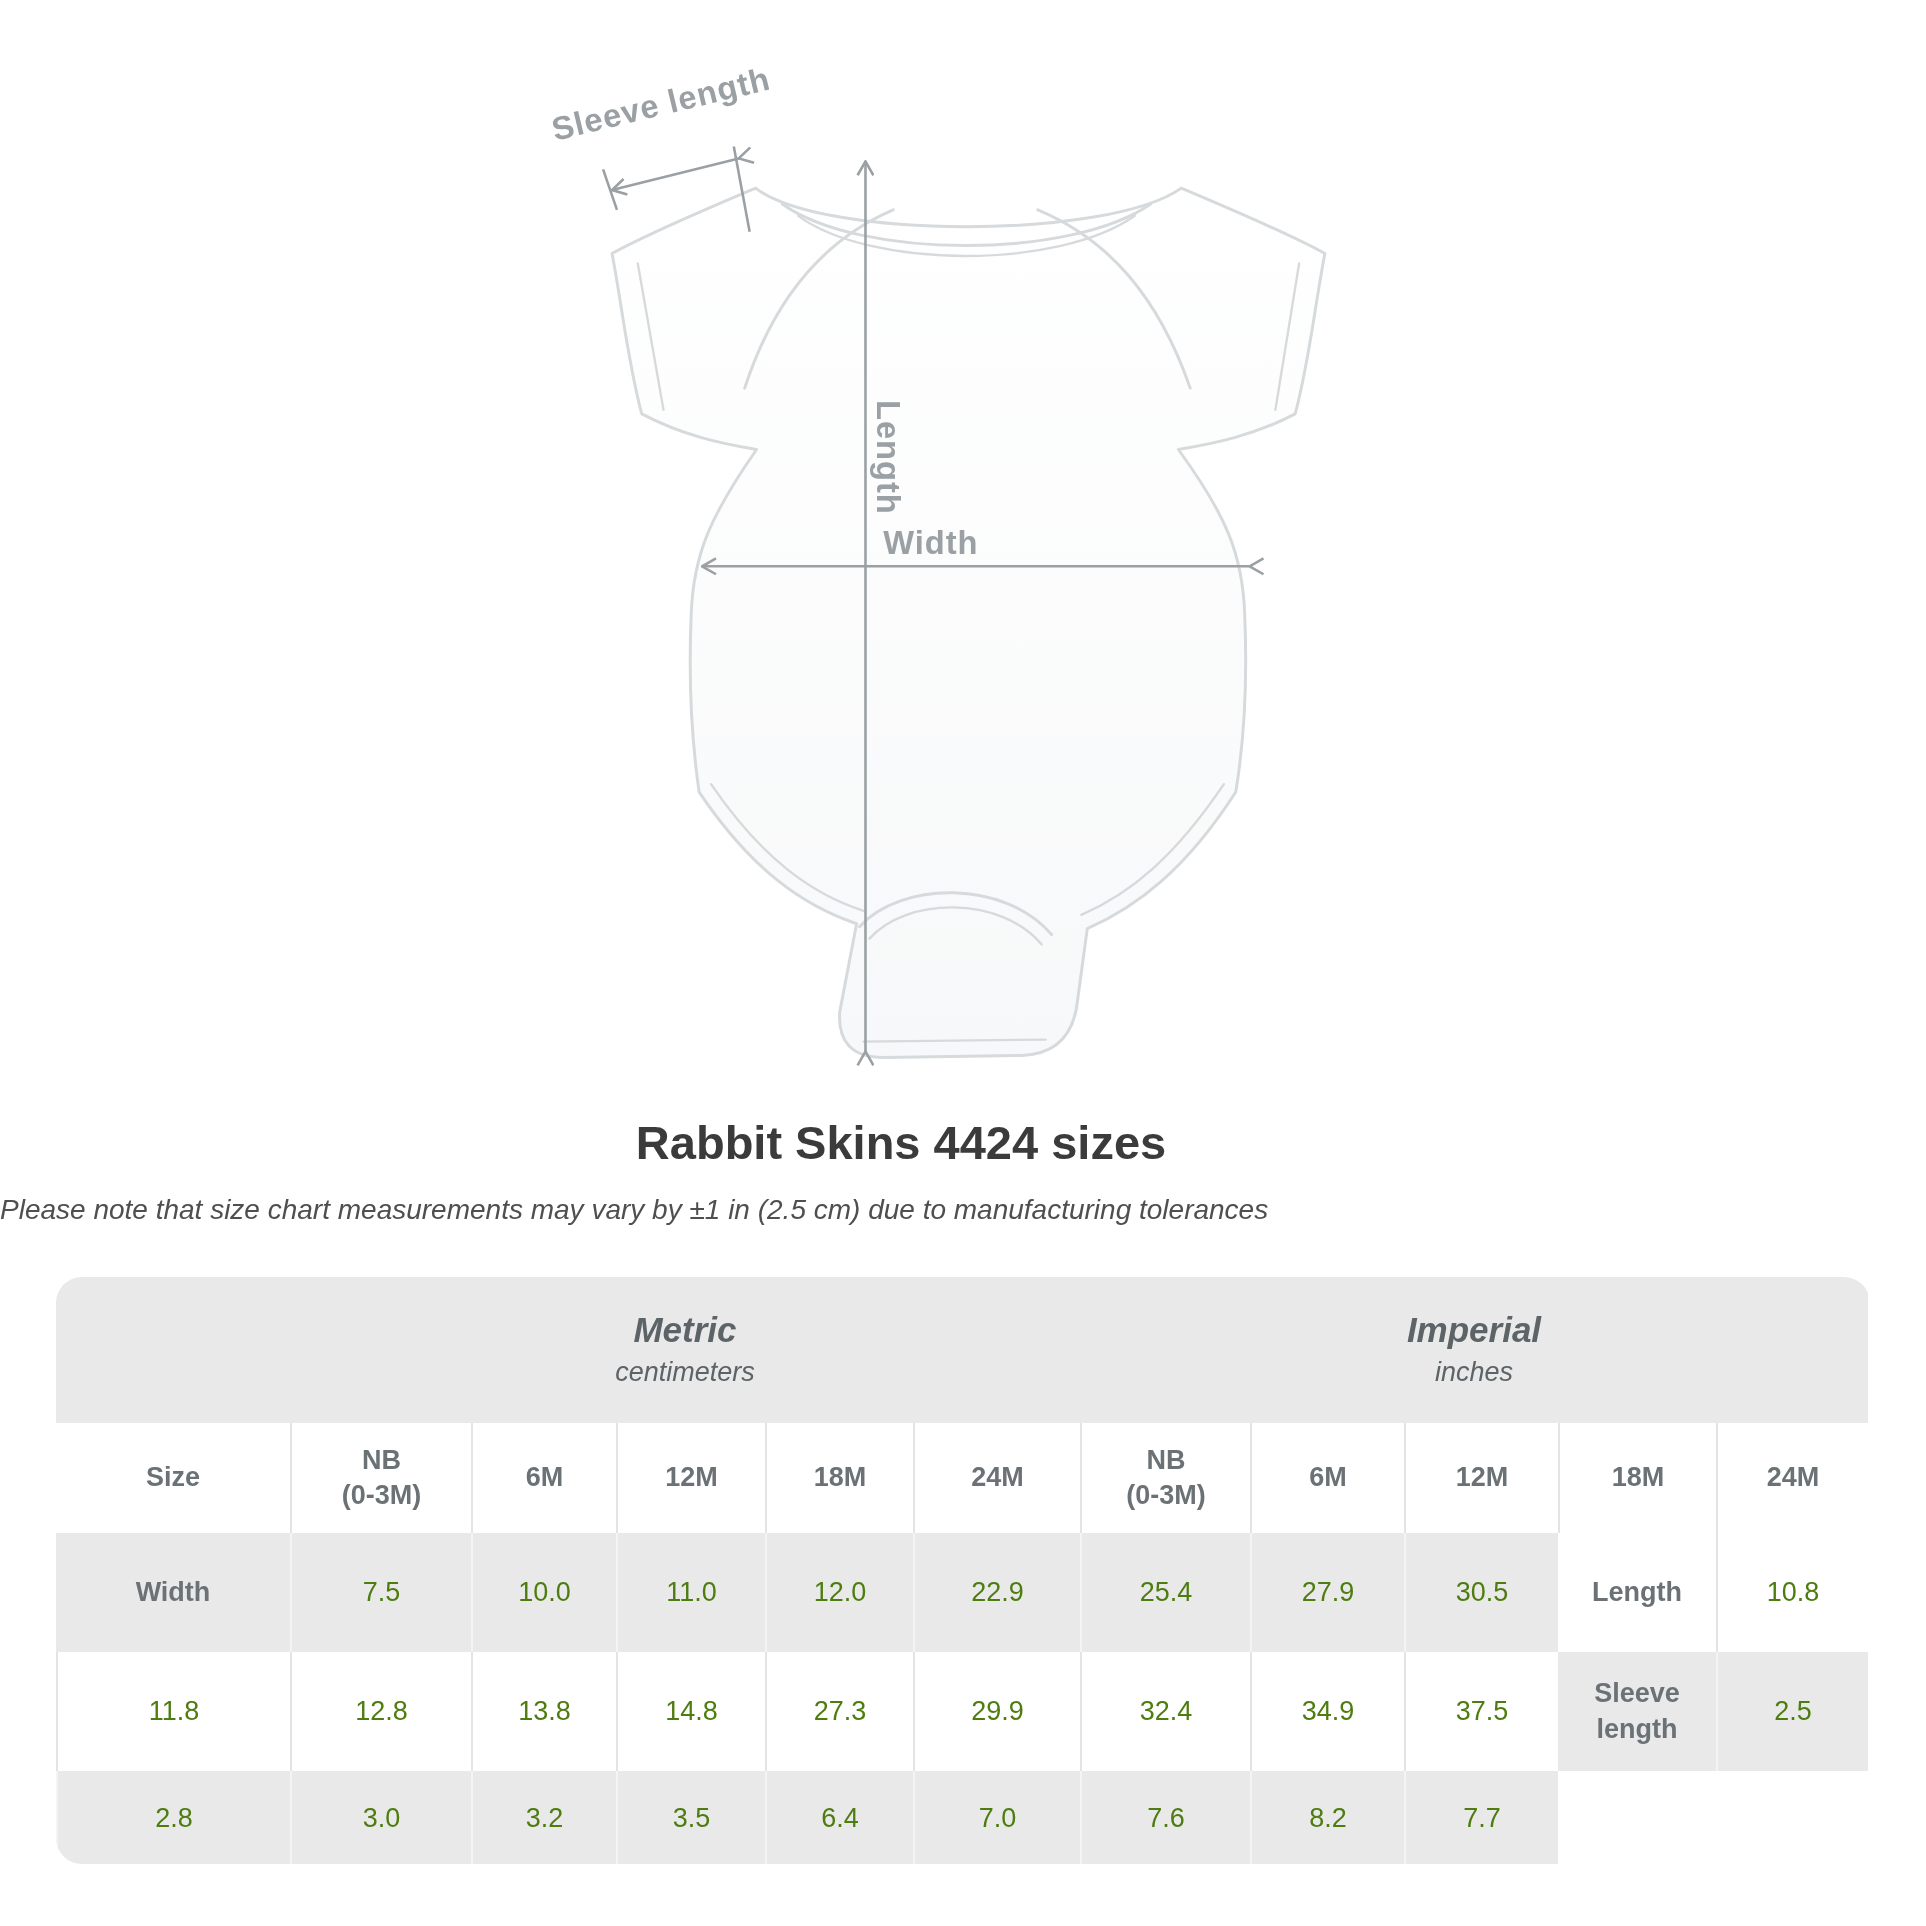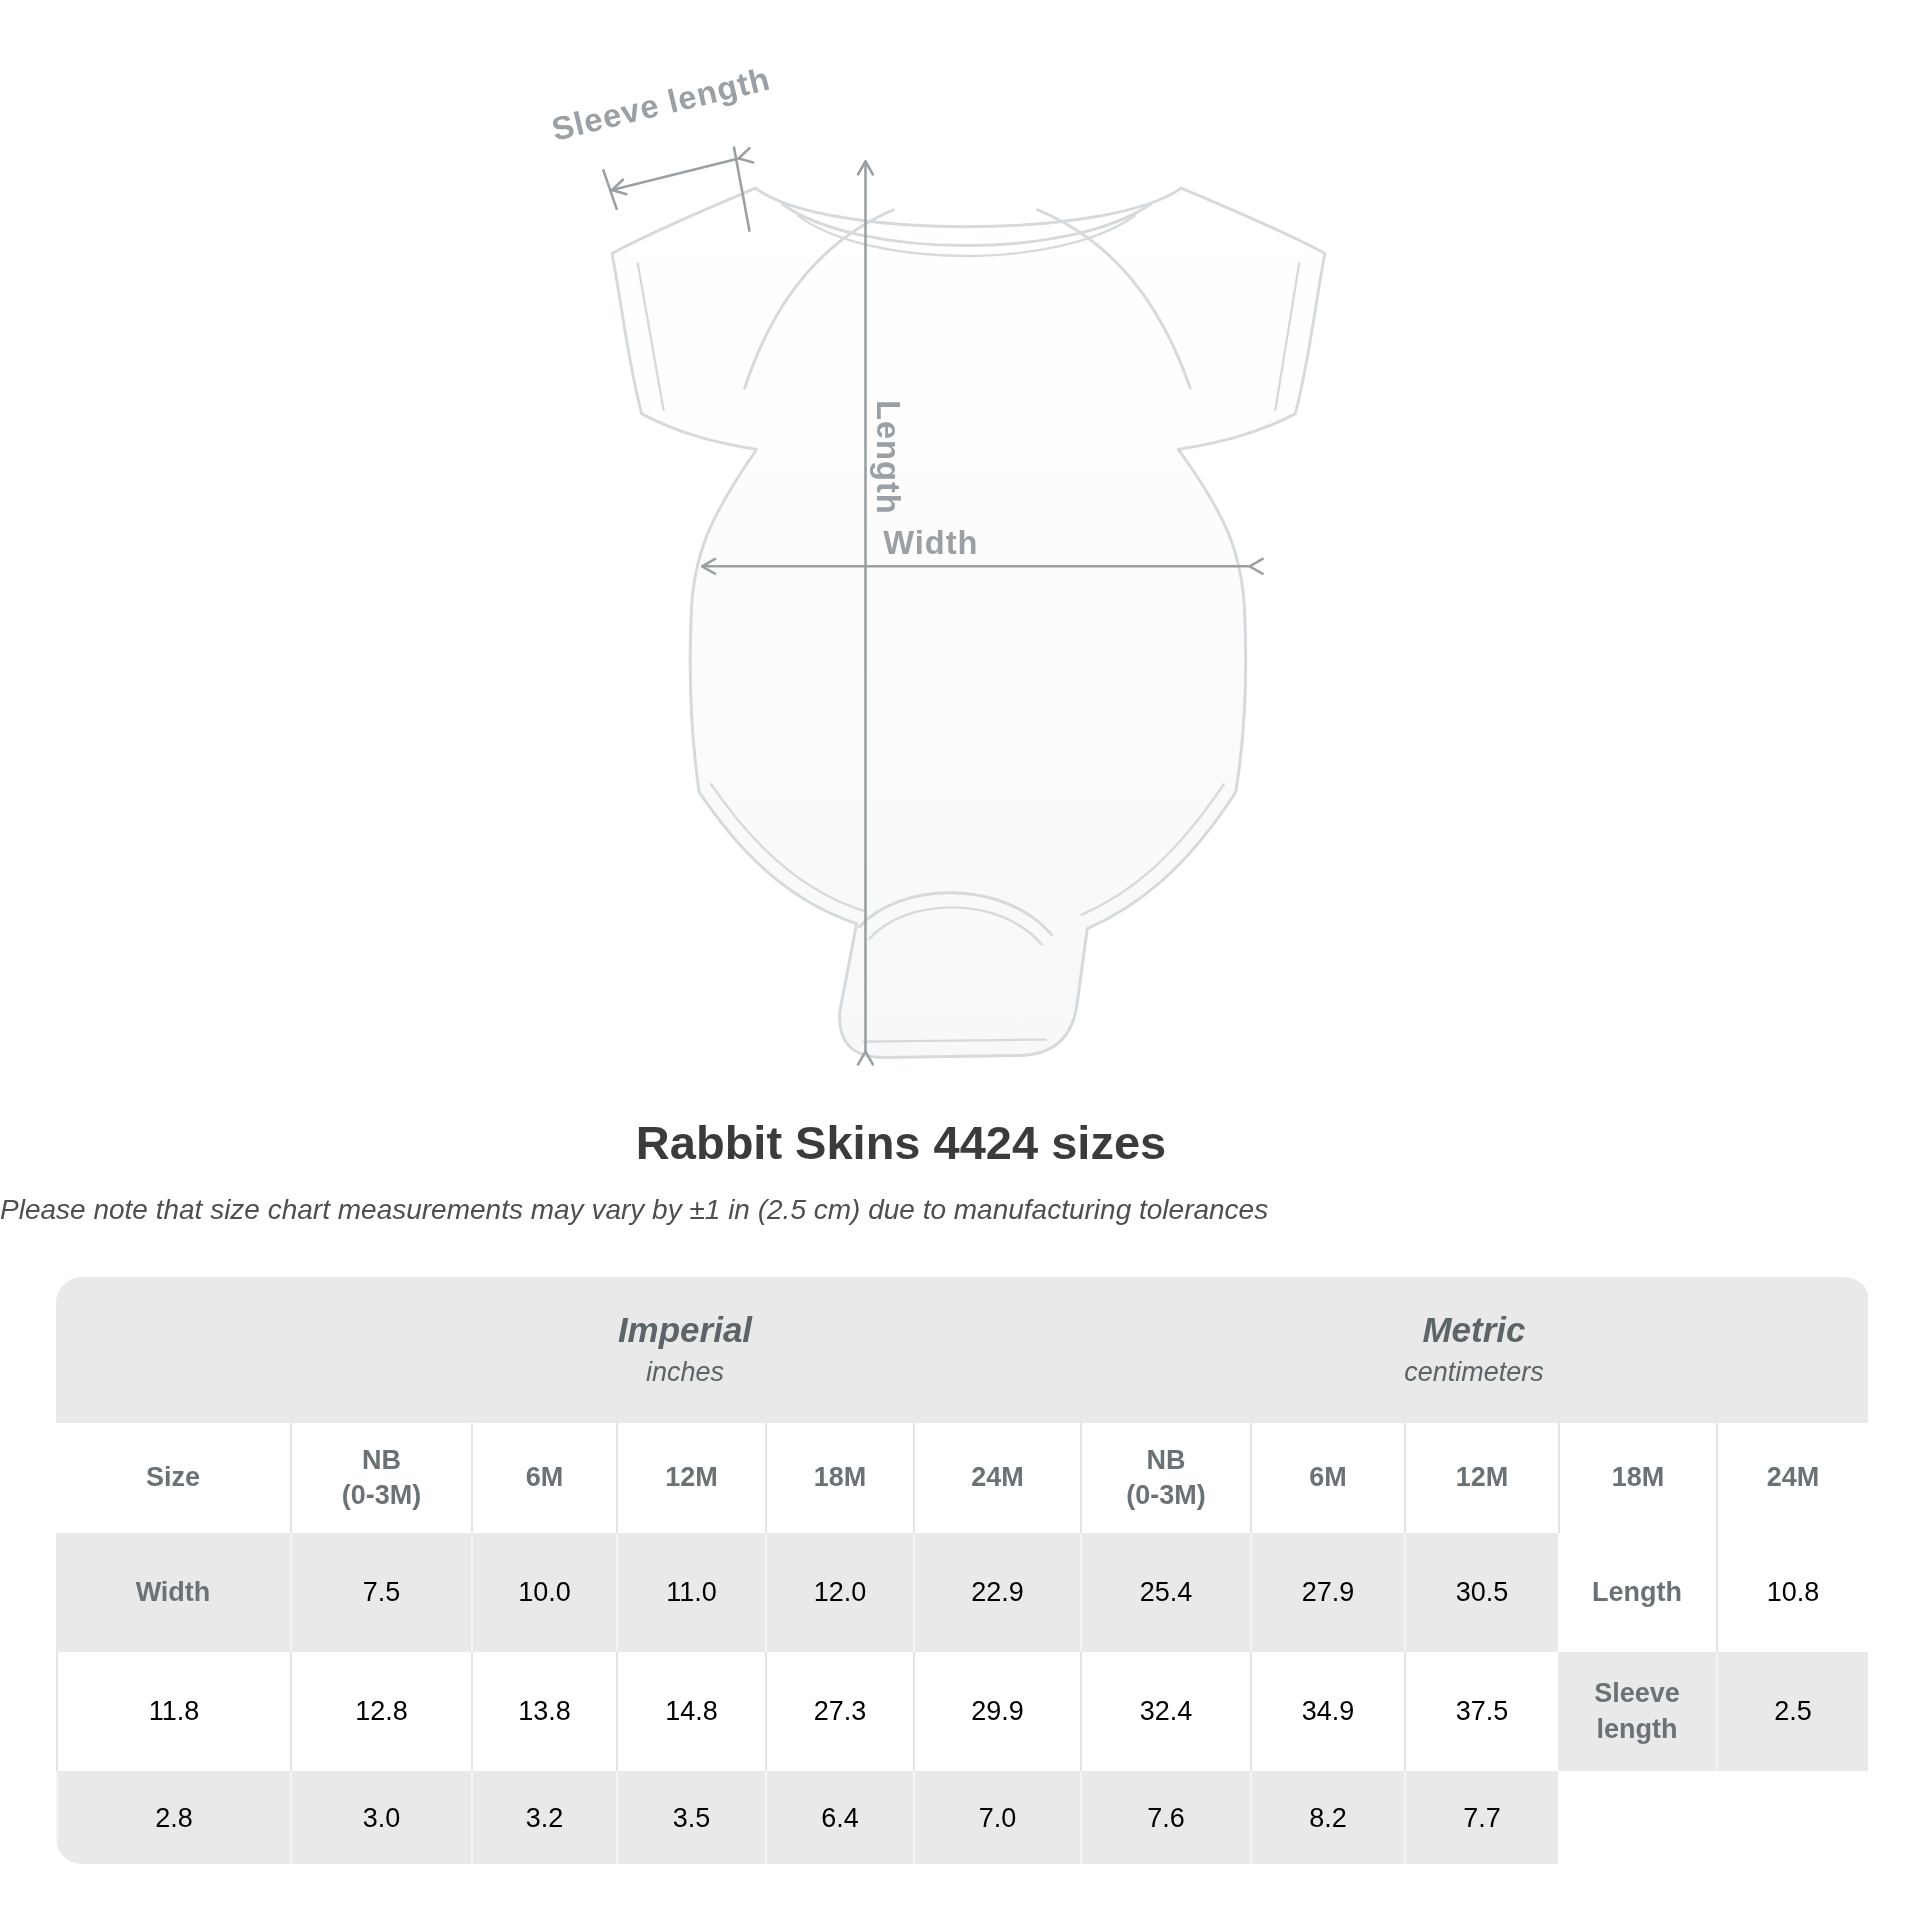--- a/index.html
+++ b/index.html
@@ -27,21 +27,21 @@
     grid-template-rows:146px 110px 119px 119px 94px;
   }
   .cell{display:flex;flex-direction:column;align-items:center;justify-content:center;}
   .band{background:#e9e9e9;}
   .band-group{grid-column:span 5;background:#e9e9e9;}
   .group-label{font-size:35px;font-weight:bold;font-style:italic;color:#5c6468;line-height:1.25;}
   .group-unit{font-size:27px;font-style:italic;color:#5c6468;line-height:1.5;}
   .row-white{background:#ffffff;}
   .row-gray{background:#e9e9e9;}
   .head-txt{font-size:27px;font-weight:bold;color:#6b7276;line-height:1.3;text-align:center;}
-  .val-txt{font-size:27px;color:#000000;}
+  .val-txt{font-size:27px;color:#4d7c0f;}
   .sep-w{border-left:2px solid #e4e4e4;}
   .sep-g{border-left:2px solid #f4f4f4;}
 </style>
 </head>
 <body>
 
 <div class="canvas">
 
   <svg class="diagram-svg" width="1927" height="1099" viewBox="0 0 1946 1110">
     <defs>
@@ -106,27 +106,27 @@
     <text class="dim-label" x="940" y="560" text-anchor="middle">Width</text>
   </svg>
 
   <h1 class="chart-title">Rabbit Skins 4424 sizes</h1>
   <p class="chart-subtitle">Please note that size chart measurements may vary by ±1 in (2.5 cm) due to manufacturing tolerances</p>
 
   <div class="size-table">
 
     <div class="cell band"></div>
     <div class="cell band-group">
+      <span class="group-label">Metric</span>
+      <span class="group-unit">centimeters</span>
+    </div>
+    <div class="cell band-group">
       <span class="group-label">Imperial</span>
       <span class="group-unit">inches</span>
     </div>
-    <div class="cell band-group">
-      <span class="group-label">Metric</span>
-      <span class="group-unit">centimeters</span>
-    </div>
 
     <div class="cell row-white">
       <span class="head-txt">Size</span>
     </div>
     <div class="cell row-white sep-w">
       <span class="head-txt">NB</span>
       <span class="head-txt">(0-3M)</span>
     </div>
     <div class="cell row-white sep-w">
       <span class="head-txt">6M</span>

